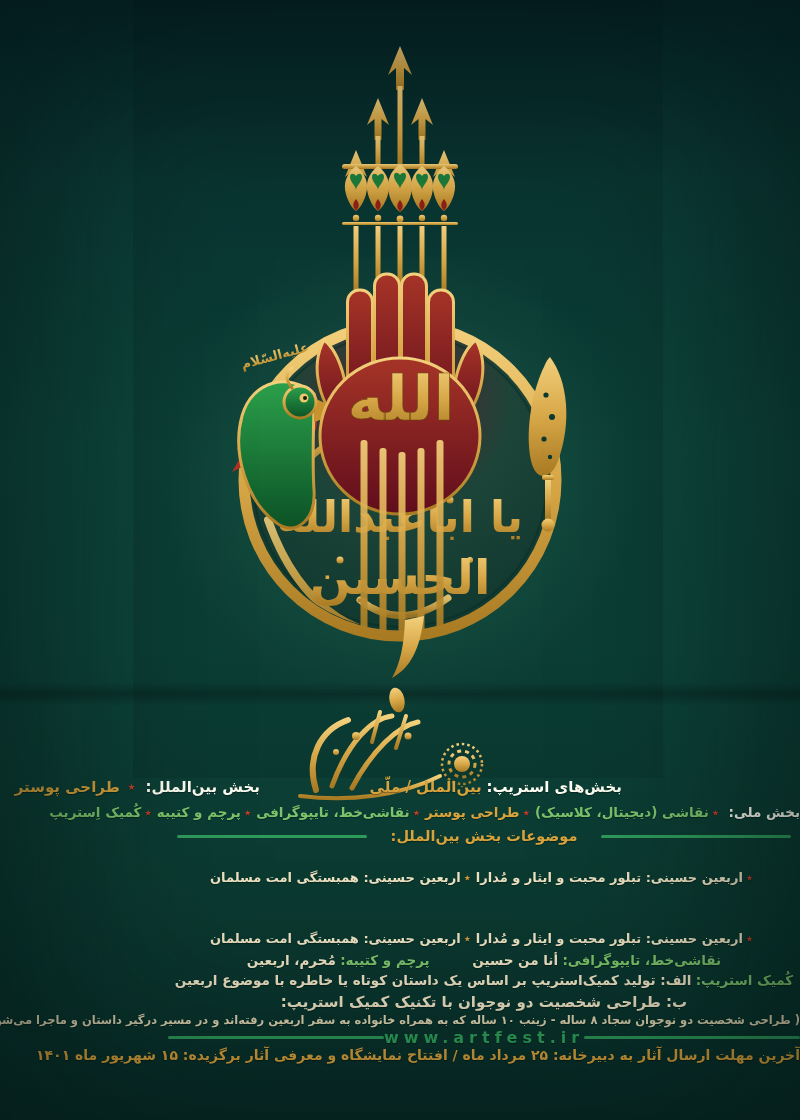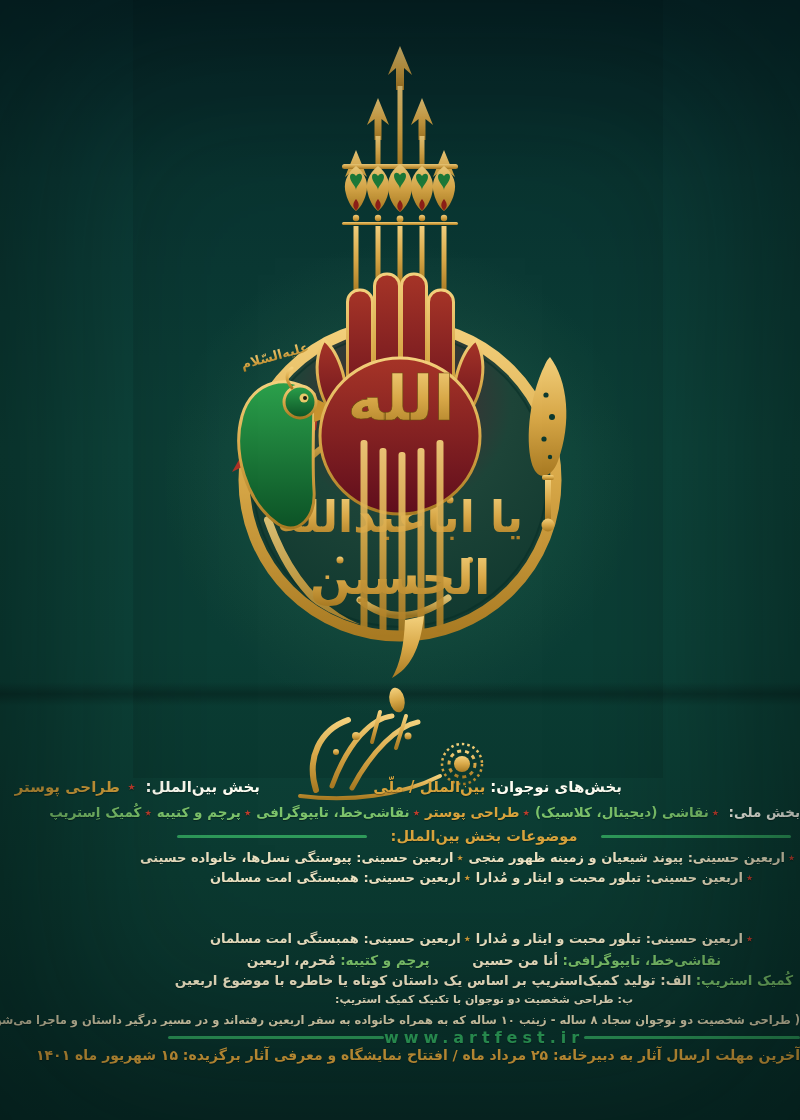--- a/index.html
+++ b/index.html
@@ -41,21 +41,21 @@
   .hdr .rule{height:3px;width:190px;background:#2e9a5a;border-radius:2px;flex:0 0 auto;}
   .hdr .htxt{color:#d8a33c;font-weight:bold;}
   .hdr1{top:828px;} .hdr2{top:890px;}
   .topics{font-size:13px;}
   .t-i1{top:850px;} .t-i2{top:870px;}
   .t-n1{top:911px;} .t-n2{top:931px;}
   .khat{top:952px;font-size:13.5px;}
   .khat .val{color:#ece2c2;font-weight:bold;text-align:right;}
   .khat .gap{display:inline-block;width:34px;}
   .comicA{top:972px;font-size:13.5px;}
-  .comicB{top:993px;font-size:11px;}
+  .comicB{top:993px;font-size:15px;}
   .note{top:1013px;font-size:11.5px;color:#e0d6b2;font-weight:bold;}
   .site{top:1028px;display:flex;align-items:center;justify-content:center;}
   .site .rule{height:3px;width:238px;background:#2e9a5a;border-radius:2px;}
   .site .url{color:#2fa45c;font-weight:bold;font-size:16px;letter-spacing:5px;direction:ltr;}
   .footer{top:1047px;font-size:14px;color:#e3a83d;font-weight:bold;}
 </style>
 </head>
 <body>
 
 <div class="poster">
@@ -258,41 +258,40 @@
       <circle r="13" fill="none" stroke="url(#goldG)" stroke-width="3" stroke-dasharray="4 4"></circle>
       <circle r="8" fill="url(#goldG)"></circle>
       <line x1="-20" y1="30" x2="20" y2="30" stroke="url(#goldG)" stroke-width="2" stroke-dasharray="3 2" opacity=".8"></line>
     </g>
   </svg>
 
   <div class="rows">
 
     <div class="row rowA">
       <span class="part-right">
-        <span class="wlabel">بخش‌های نوجوان:</span>
+        <span class="wlabel">بخش‌های استریپ:</span>
         <span class="goldv">بین‌الملل / ملّی</span>
       </span>
       <span class="part-left">
         <span class="wlabel">بخش بین‌الملل:</span>
         <span class="star red">٭</span>
         <span class="goldv">طراحی پوستر</span>
       </span>
     </div>
 
     <div class="row rowB">
       <span class="wlabel">بخش ملی:</span>
       <span><span class="star red">٭</span><span class="topic green">نقاشی (دیجیتال، کلاسیک)</span><span class="star red">٭</span><span class="topic gold">طراحی پوستر</span><span class="star red">٭</span><span class="topic green">نقاشی‌خط، تایپوگرافی</span><span class="star red">٭</span><span class="topic green">پرچم و کتیبه</span><span class="star red">٭</span><span class="topic green">کُمیک اِستریپ</span></span>
     </div>
 
     <div class="row hdr hdr1">
       <span class="rule"></span>
       <span class="htxt">موضوعات بخش بین‌الملل:</span>
       <span class="rule"></span>
     </div>
-    <div class="row topics t-i1"><span class="star red">٭</span><span class="topic">اربعین حسینی: پیوند شیعیان و زمینه ظهور منجی</span><span class="star gold">٭</span><span class="topic">اربعین حسینی: پیوستگی نسل‌ها، خانواده حسینی</span></div>
     <div class="row topics t-i2"><span class="star red">٭</span><span class="topic">اربعین حسینی: تبلور محبت و ایثار و مُدارا</span><span class="star gold">٭</span><span class="topic">اربعین حسینی: همبستگی امت مسلمان</span></div>
 
     <div class="row topics t-n2"><span class="star red">٭</span><span class="topic">اربعین حسینی: تبلور محبت و ایثار و مُدارا</span><span class="star gold">٭</span><span class="topic">اربعین حسینی: همبستگی امت مسلمان</span></div>
 
     <div class="row khat">
       <span class="glabel">نقاشی‌خط، تایپوگرافی:</span>
       <span class="val">أنا من حسین</span>
       <span class="gap"></span>
       <span class="glabel">پرچم و کتیبه:</span>
       <span class="val">مُحرم، اربعین</span>

